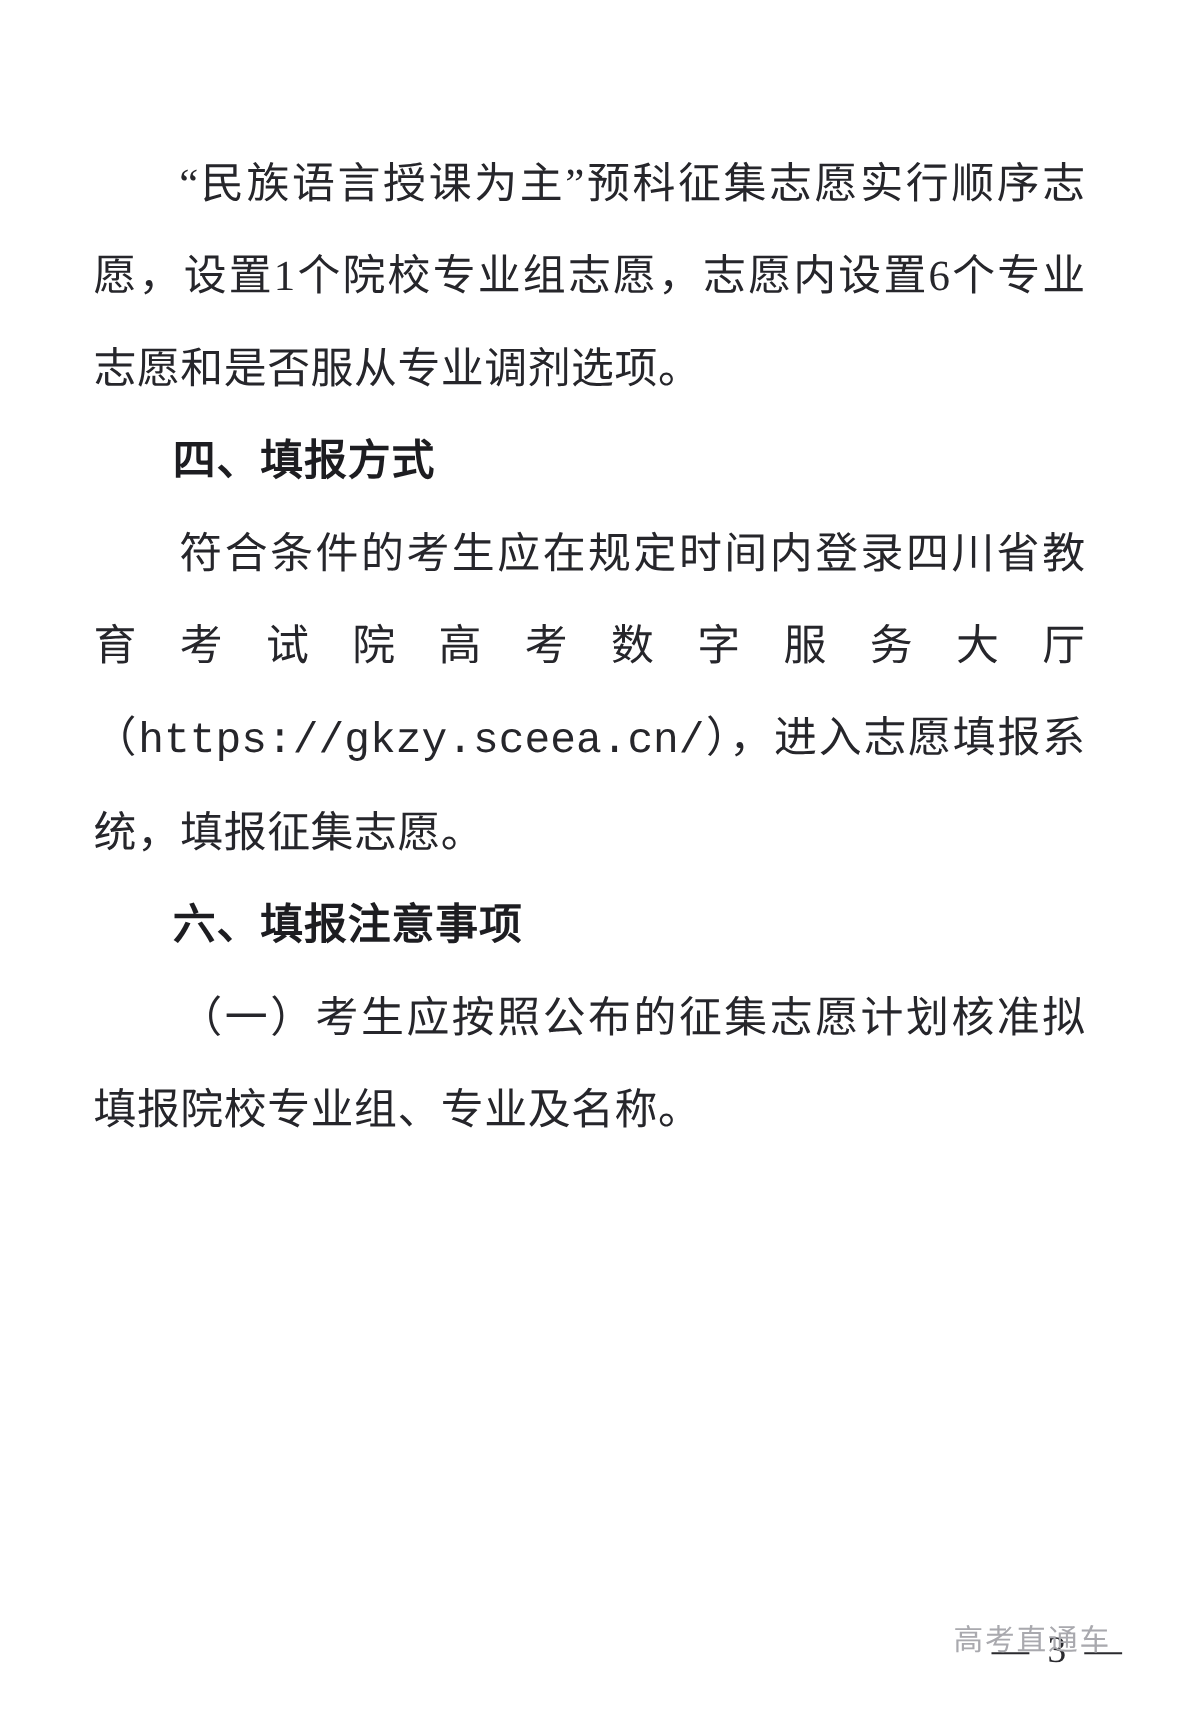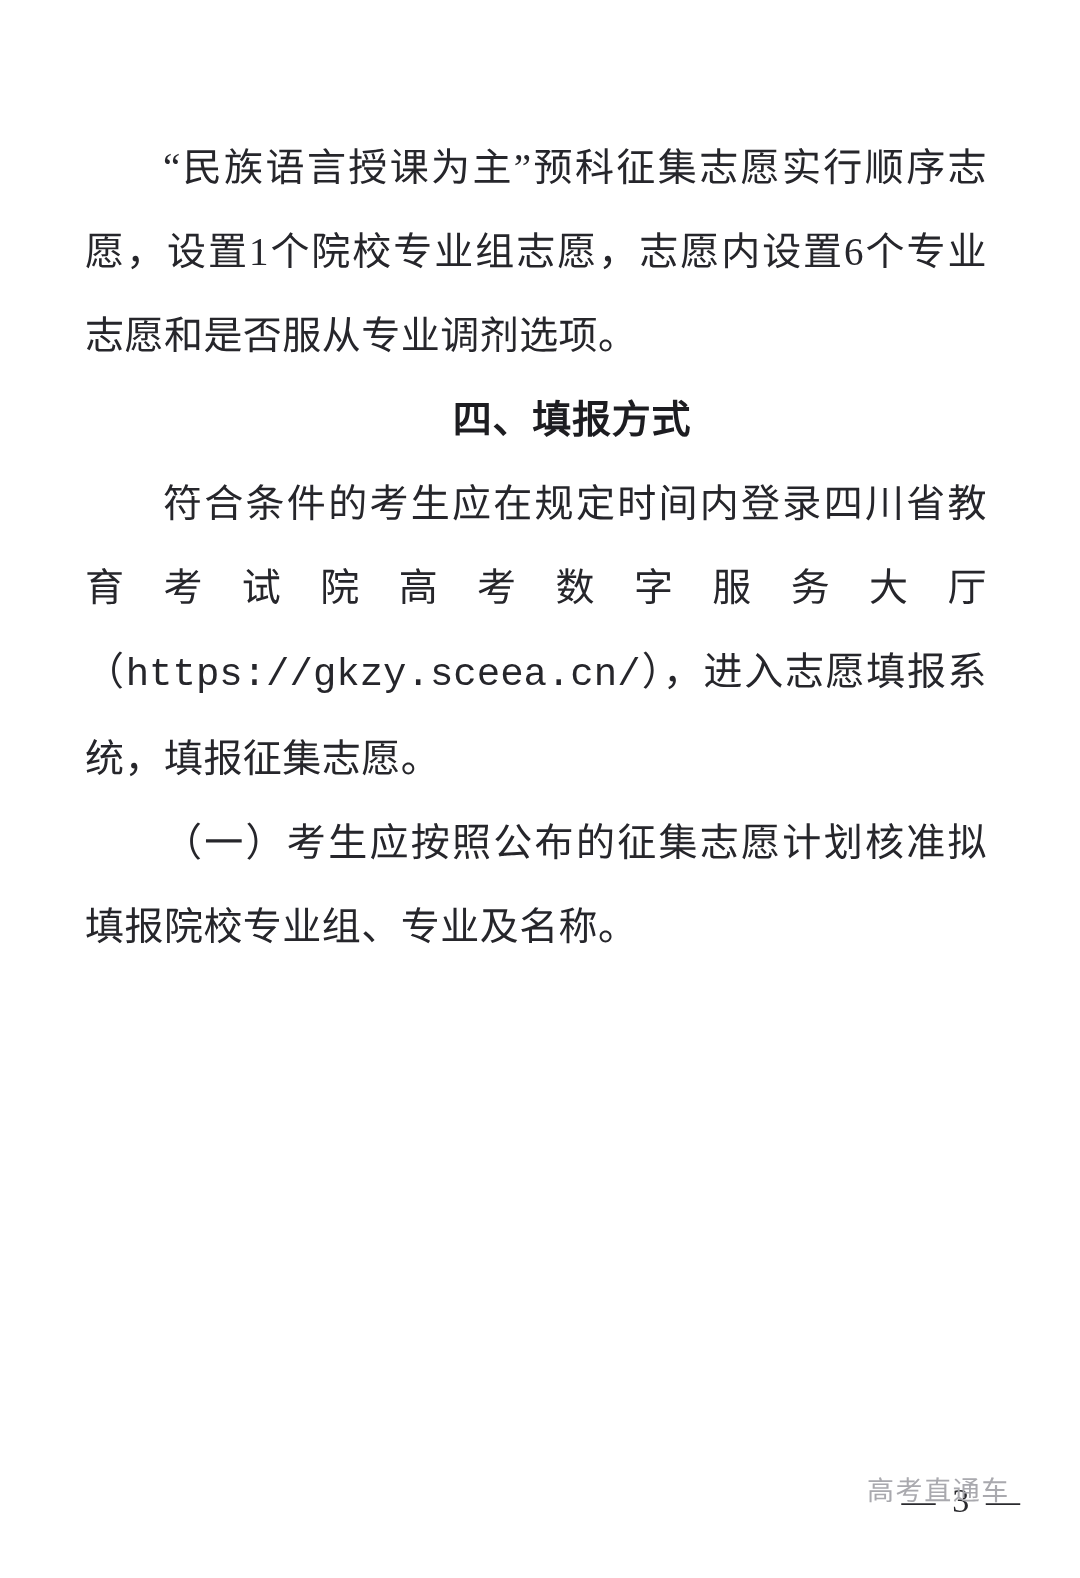--- a/index.html
+++ b/index.html
@@ -46,21 +46,20 @@
 
   .heading {
     font-size: 39px;
     line-height: 84px;
     margin: 0;
     text-indent: 72px;
     font-weight: 700;
     letter-spacing: 0.02em;
     color: #1d1d21;
     font-family: "Liberation Sans", "DejaVu Sans", sans-serif;
-    text-align: center;
   }
 
   .url {
     font-family: Liberation Mono, monospace;
     letter-spacing: 0;
   }
 
   .latin {
     font-family: "Liberation Serif", "DejaVu Serif", serif;
     padding: 0 2px;
@@ -103,20 +102,21 @@
   <div class="content">
 
     <p class="para indent">“民族语言授课为主”预科征集志愿实行顺序志愿，设置1个院校专业组志愿，志愿内设置6个专业志愿和是否服从专业调剂选项。</p>
 
     <h2 class="heading">四、填报方式</h2>
 
     <p class="para indent"><span>符合条件的考生应在规定时间内登录四川省教育考试院高考数字服务大厅（</span><span class="url">https://gkzy.sceea.cn/</span><span>），进入志愿填报系统，填报征集志愿。</span></p>
 
 
 
+    <h2 class="heading">六、填报注意事项</h2>
 
     <p class="para indent">（一）考生应按照公布的征集志愿计划核准拟填报院校专业组、专业及名称。</p>
 
   </div>
 
   <div class="footer">
     <div class="page-number">— 3 —</div>
     <div class="watermark">高考直通车</div>
   </div>
 

